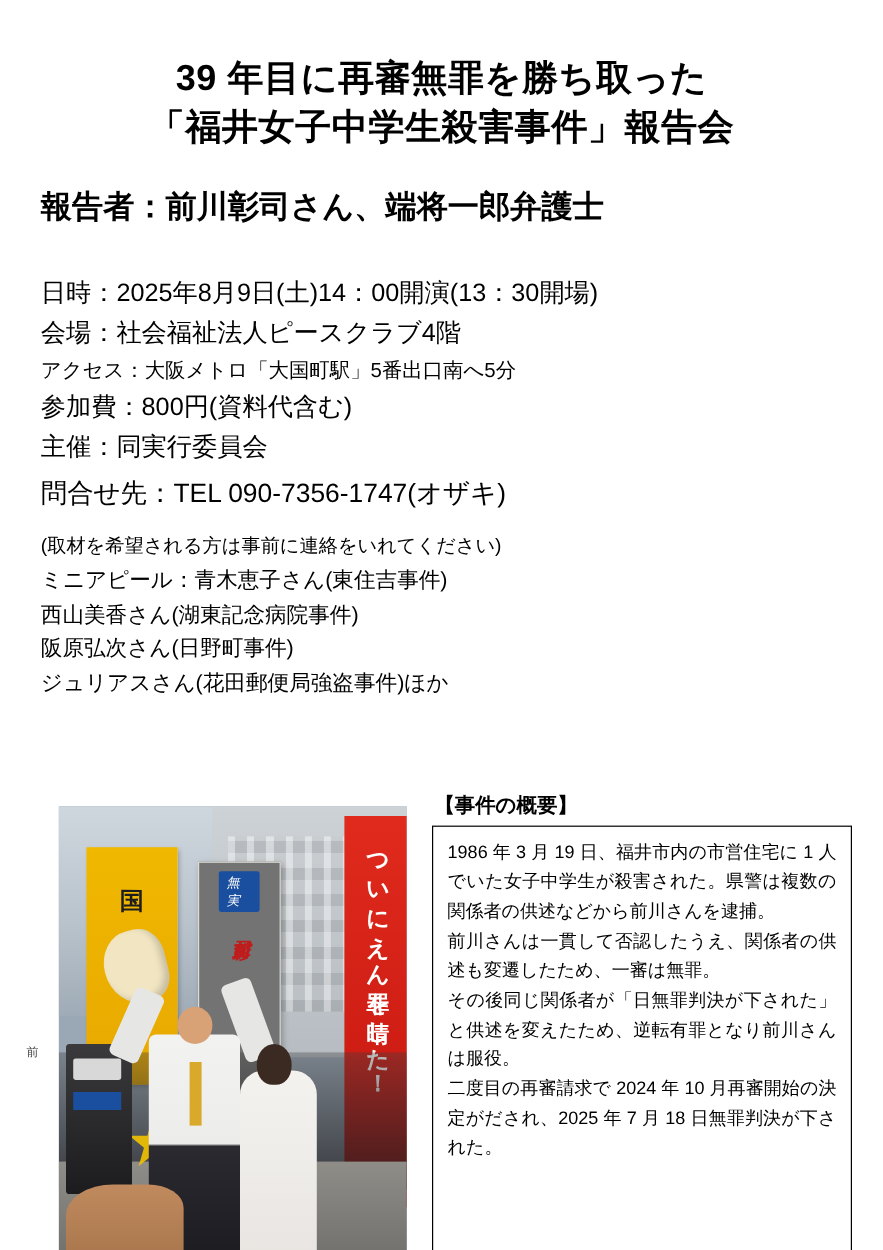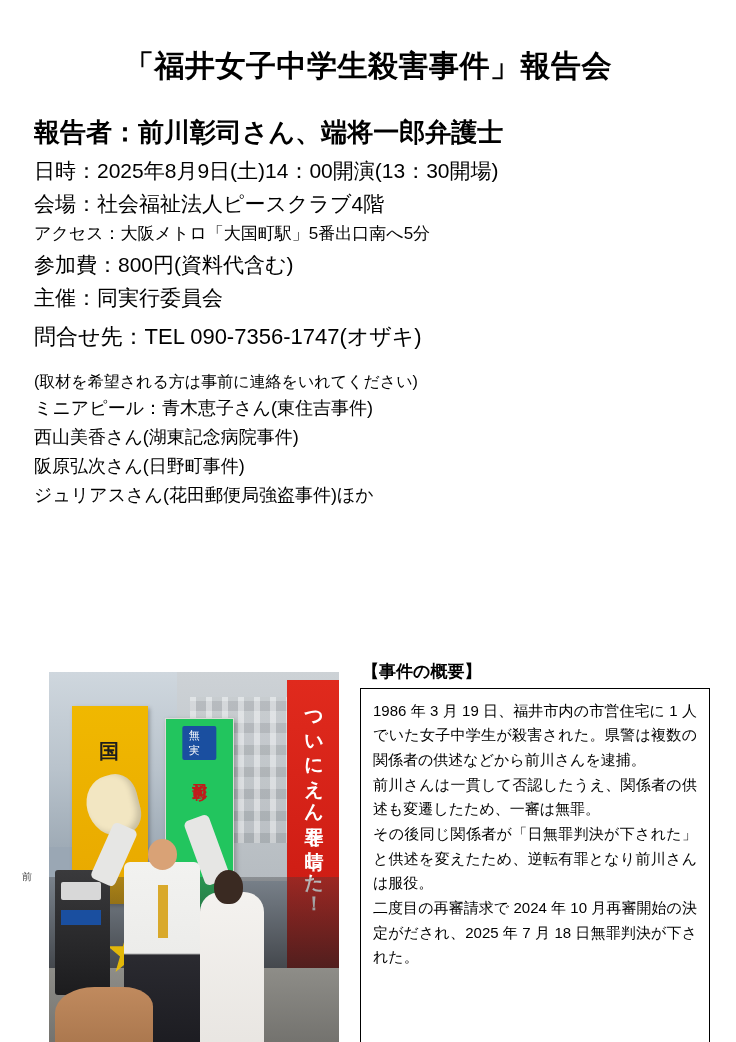--- a/index.html
+++ b/index.html
@@ -34,21 +34,21 @@
     display: block;
   }
   .speaker {
     margin-top: 28px;
     font-size: 26px;
     font-weight: bold;
     letter-spacing: 0px;
     padding-left: 12px;
   }
   .info {
-    margin-top: 6px;
+    margin-top: 40px;
     padding-left: 12px;
   }
   .info .row {
     font-size: 21px;
     line-height: 1.45;
     margin-bottom: 3px;
     white-space: nowrap;
   }
   .info .row.small {
     font-size: 17px;
@@ -109,23 +109,24 @@
     background: linear-gradient(180deg,#f0b800 0%, #e8a800 100%);
     box-shadow: 2px 2px 4px rgba(0,0,0,0.25);
   }
   .photo .banner-yellow .t {
     position: absolute; left: 50%; top: 10%; transform: translateX(-50%);
     writing-mode: vertical-rl;
     color: #1d1d1d; font-weight: bold; font-size: 20px; letter-spacing: 2px;
   }
   .photo .banner-white {
     position: absolute; left: 40%; top: 12%; width: 23%; height: 50%;
-    background: #22c55e;
+    background: #737373;
     border: 1px solid #dcdcd6;
     box-shadow: 2px 2px 5px rgba(0,0,0,0.25);
+    font-style: italic;
   }
   .photo .banner-white .lbl {
     position: absolute; left: 50%; top: 4%; transform: translateX(-50%);
     background: #1a4fa0; color: #fff; font-size: 11px; padding: 2px 6px; border-radius: 2px;
   }
   .photo .banner-white .nm {
     position: absolute; left: 50%; top: 28%; transform: translateX(-50%);
     writing-mode: vertical-rl; color: #c01c1c; font-weight: bold; font-size: 15px;
   }
   .photo .banner-red {
@@ -235,20 +236,21 @@
     font-size: 10px;
     color: #444;
   }
 </style>
 </head>
 <body>
 
 <div class="page">
 
   <div class="title">
+    <span class="line1">39 年目に再審無罪を勝ち取った</span>
     <span class="line2">「福井女子中学生殺害事件」報告会</span>
   </div>
 
   <div class="speaker">報告者：前川彰司さん、端将一郎弁護士</div>
 
   <div class="info">
     <div class="row">日時：2025年8月9日(土)14：00開演(13：30開場)</div>
     <div class="row">会場：社会福祉法人ピースクラブ4階</div>
     <div class="row small">アクセス：大阪メトロ「大国町駅」5番出口南へ5分</div>
     <div class="row">参加費：800円(資料代含む)</div>

